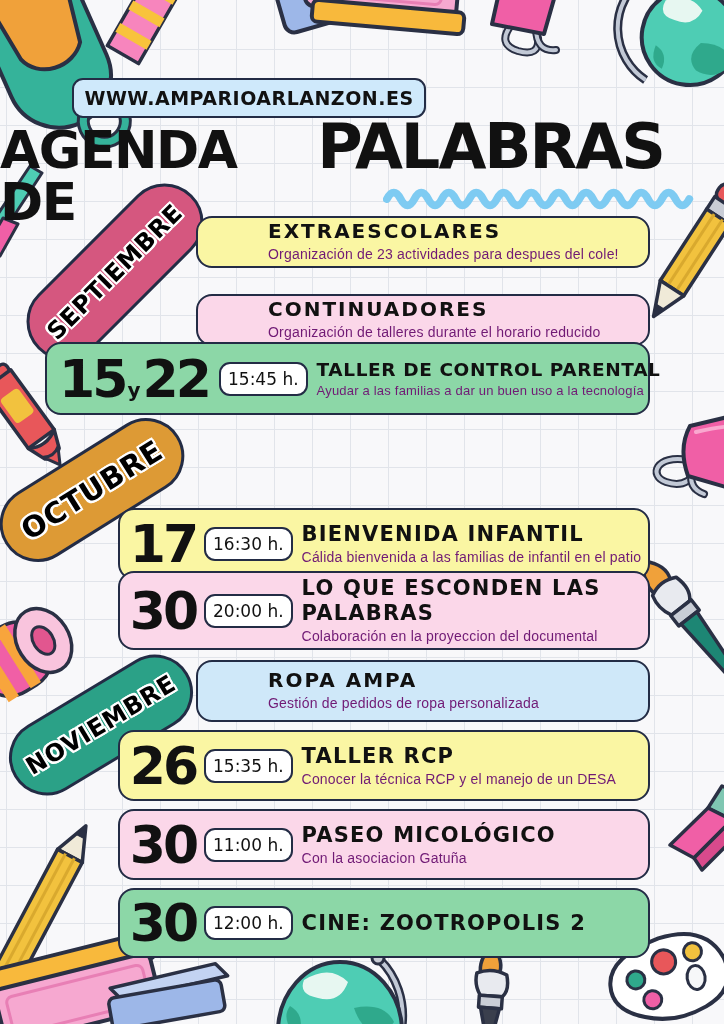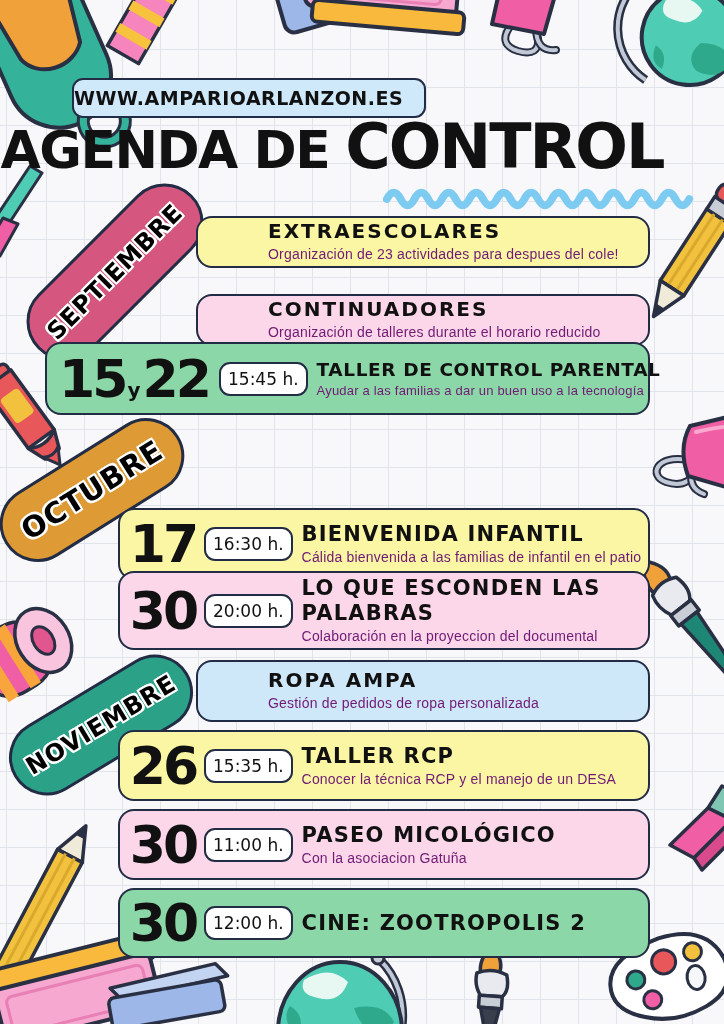--- a/index.html
+++ b/index.html
@@ -12,21 +12,21 @@
     background-position:9px 12px;
     font-family:"DejaVu Sans", sans-serif;
     color:#111;
   }
   .deco{position:absolute; pointer-events:none;}
   .deco svg{display:block; width:100%; height:100%; overflow:visible;}
 
   .url-pill{
     position:absolute; left:72px; top:78px; width:350px; height:36px;
     background:var(--url_pill_bg); border:2.5px solid var(--outline); border-radius:11px;
-    display:flex; align-items:center; justify-content:flex-start;
+    display:flex; align-items:center; justify-content:center;
   }
   .url-pill span{font-weight:bold; font-size:19px; letter-spacing:.5px;}
 
   .title-row{
     position:absolute; left:0; top:116px; width:664px;
     display:flex; justify-content:center; align-items:baseline; gap:16px; line-height:1;
   }
   .title-row .t1{font-weight:bold; font-size:52px; letter-spacing:-1.5px;}
   .title-row .t2{font-weight:bold; font-size:62px; letter-spacing:-2px;}
 
@@ -285,21 +285,21 @@
       </g>
     </svg>
   </div>
 
   <div class="url-pill">
     <span>WWW.AMPARIOARLANZON.ES</span>
   </div>
 
   <div class="title-row">
     <span class="t1">AGENDA DE</span>
-    <span class="t2">CONTROL</span>
+    <span class="t2">PALABRAS</span>
   </div>
 
   <svg class="wave" viewBox="0 0 326 26">
     <path d="M4,13 q7,-13 14,0 t14,0 t14,0 t14,0 t14,0 t14,0 t14,0 t14,0 t14,0 t14,0 t14,0 t14,0 t14,0 t14,0 t14,0 t14,0 t14,0 t14,0 t14,0 t14,0 t14,0 t14,0" fill="none" stroke="#7ecbf2" stroke-width="8" stroke-linecap="round"></path>
   </svg>
 
   <div class="pill pill-sep">
     <span>SEPTIEMBRE</span>
   </div>
   <div class="pill pill-oct">

